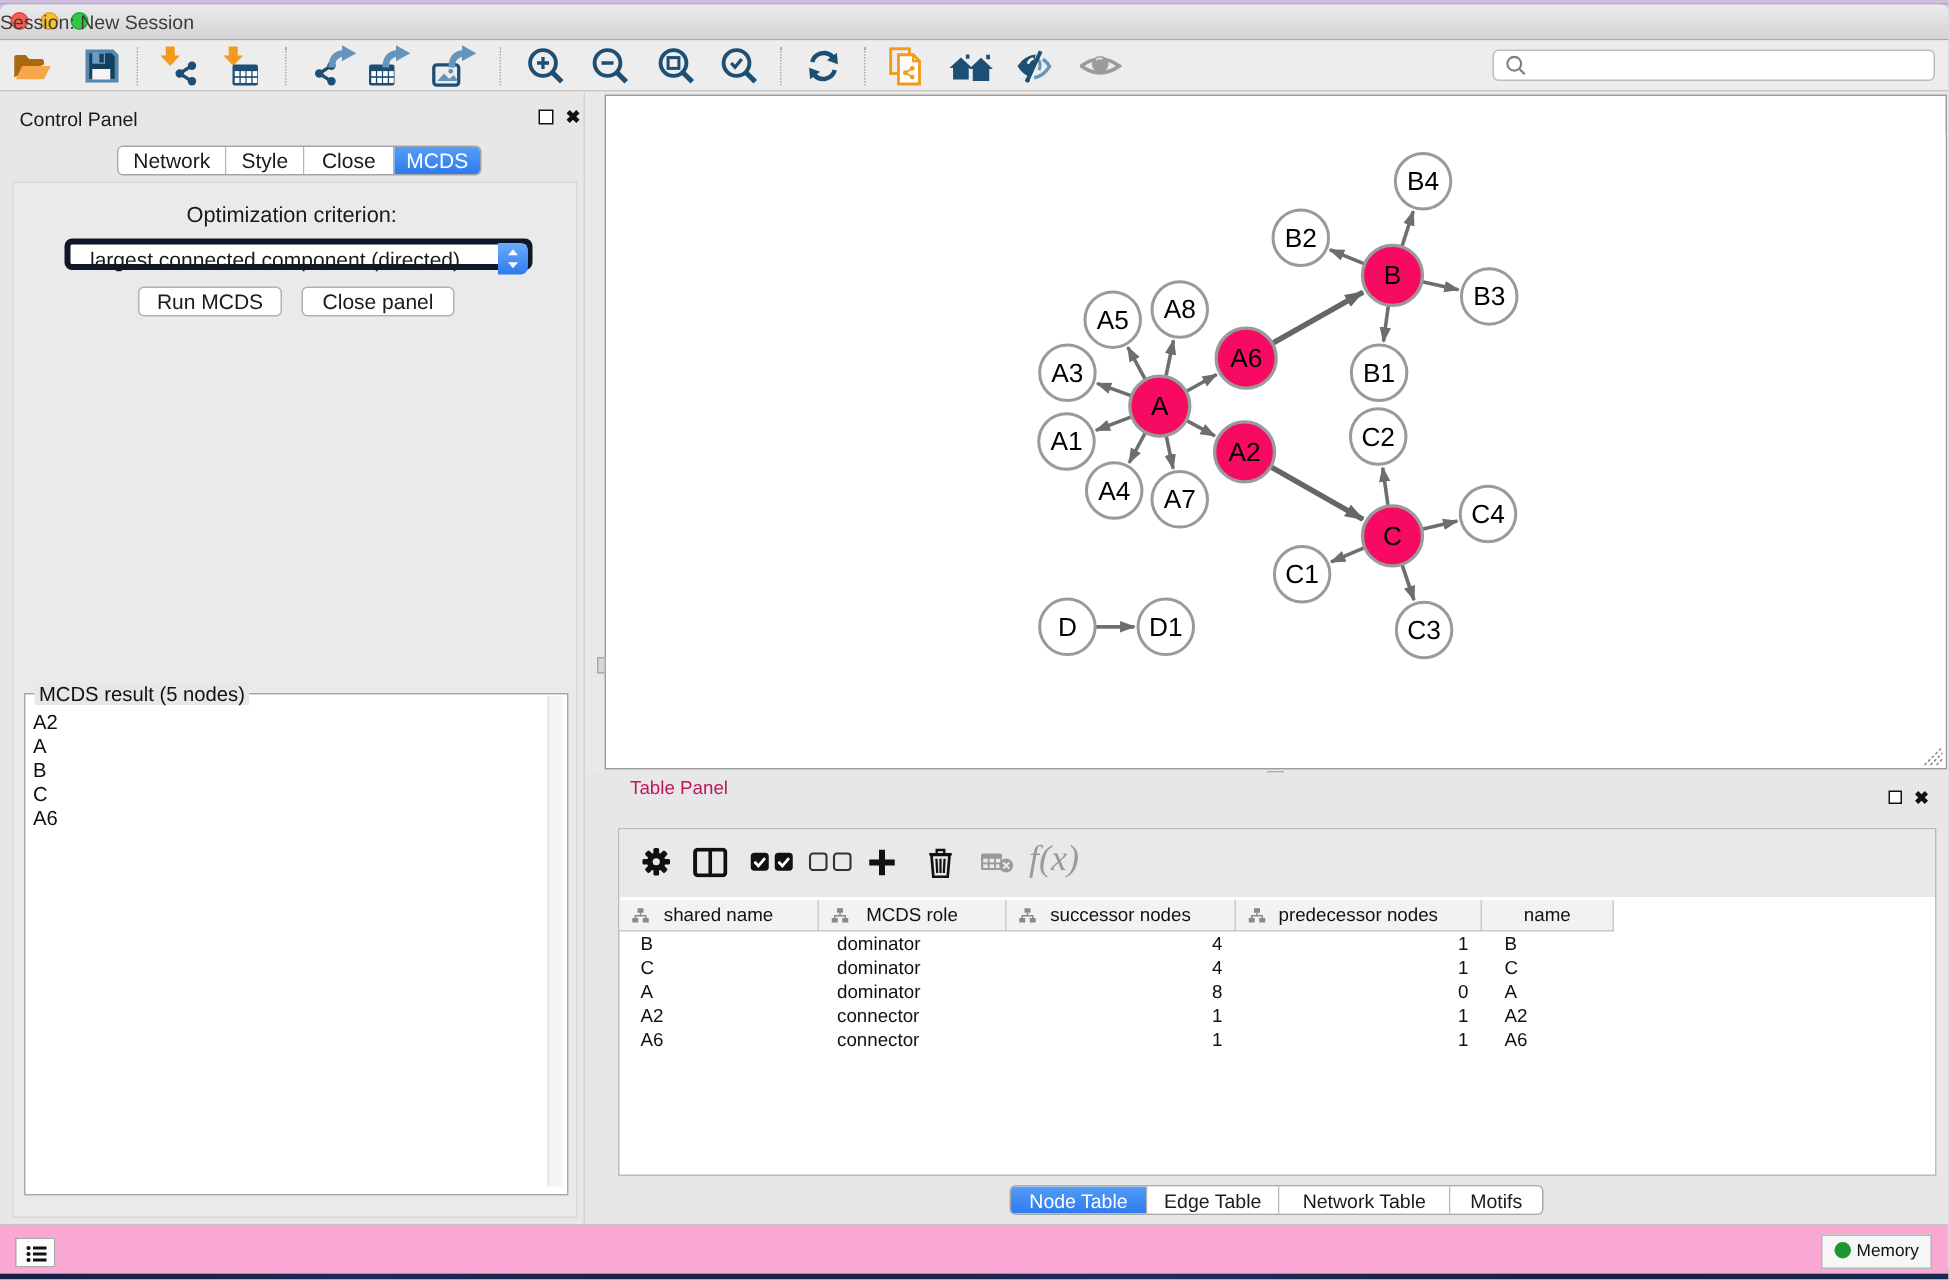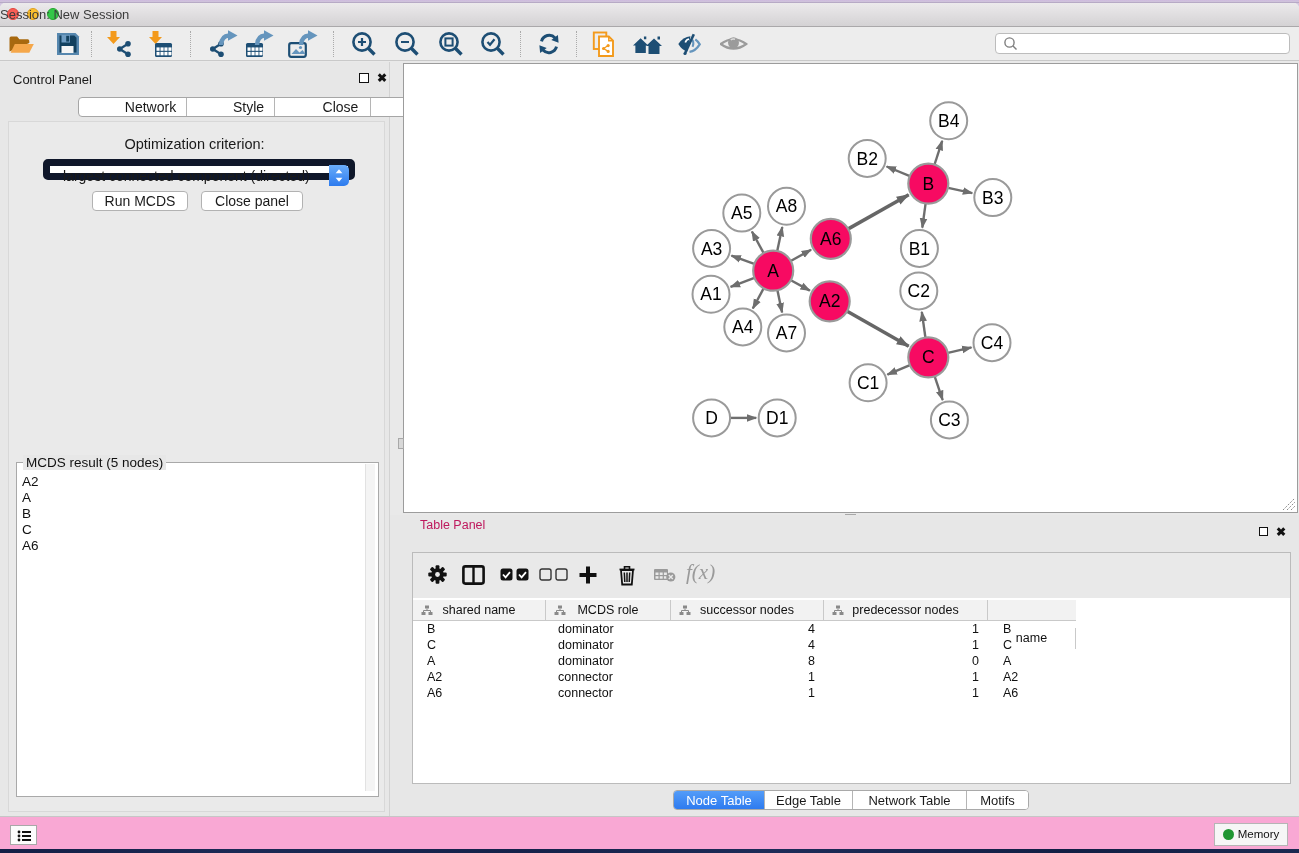--- a/index.html
+++ b/index.html
@@ -15,26 +15,26 @@
 #titlebar .ttext{position:absolute;top:0;left:0;width:100%;height:24px;line-height:24px;text-align:left;font-size:13px;color:#3c3c3c;}
 #toolbar{position:absolute;top:24px;left:0;width:100%;height:34px;background:#ededed;border-bottom:1px solid #c9c9c9;}
 .tsep{position:absolute;top:4px;height:26px;width:0;border-left:1px dotted #aaa;}
 .ticon{position:absolute;top:3px;}
 #searchbox{position:absolute;left:995px;top:6px;width:295px;height:21px;background:#fff;border:1px solid #bcbcbc;border-radius:4px;}
 #cpanel{position:absolute;top:59px;left:0;width:390px;height:756px;background:#e7e7e7;border-right:1px solid #d2d2d2;}
 #cpanel .ptitle{position:absolute;top:10px;left:13px;font-size:13px;color:#1a1a1a;}
 .wicon-sq{position:absolute;width:10px;height:10px;border:1.6px solid #111;background:#fff;}
 .wicon-x{position:absolute;font-size:12px;font-weight:bold;color:#111;line-height:10px;}
 #cptabs{position:absolute;top:35px;left:78px;height:20px;display:flex;border:1px solid #a6a6a6;border-radius:4px;overflow:hidden;background:#fff;}
-#cptabs .tab{height:100%;line-height:19px;text-align:center;font-size:14px;color:#1a1a1a;background:#fff;border-right:1px solid #b5b5b5;margin-left:36px;}
+#cptabs .tab{height:100%;line-height:19px;text-align:center;font-size:14px;color:#1a1a1a;background:#fff;border-right:1px solid #b5b5b5;}
 #cptabs .tab:last-child{border-right:none;}
 #cptabs .tab.sel{background:linear-gradient(#559df8,#2e7bef);color:#fff;}
 #cpbody{position:absolute;top:59px;left:8px;width:377px;height:691px;background:#eaeaea;border:1px solid #d8d8d8;}
 #optlabel{position:absolute;top:74px;left:0;width:100%;text-align:center;font-size:14.5px;color:#1a1a1a;}
-#dropdown{position:absolute;top:97px;left:43px;width:312px;height:21px;background:#fff;border:7px solid #0f172a;border-radius:5px;}
+#dropdown{position:absolute;top:97px;left:43px;width:312px;height:21px;background:#fff;border:4px solid #0f172a;border-radius:5px;}
 #dropdown .dtext{position:absolute;left:13px;top:0;height:21px;line-height:20px;font-size:14px;color:#1a1a1a;}
 #dropdown .stepper{position:absolute;right:-1px;top:-1px;width:20px;height:21px;background:linear-gradient(#6aadfa,#2d7bee);border-radius:0 5px 5px 0;}
 .btn{position:absolute;height:20px;background:#fff;border:1px solid #b2b2b2;border-radius:4px;text-align:center;font-size:14px;color:#1a1a1a;line-height:18px;}
 #fieldset{position:absolute;top:400px;left:16px;width:363px;height:335px;border:1px solid #a9a9a9;background:#fff;}
 #fieldset .legend{position:absolute;top:-8px;left:6px;background:#e7e7e7;padding:0 3px;font-size:13.5px;color:#111;}
 #fieldset .items{position:absolute;top:11px;left:5px;font-size:13.5px;color:#111;line-height:16px;}
 #fieldset .sbar{position:absolute;top:1px;right:3px;width:10px;height:327px;background:#f4f4f4;border-left:1px solid #e2e2e2;}
 #statusbar{position:absolute;top:813px;left:0;width:100%;height:33px;background:#f9a8d4;border-top:1px solid #c6c6c6;}
 #listbtn{position:absolute;top:8px;left:10px;width:27px;height:20px;background:#fcfcfc;border:1px solid #a8a8a8;}
 #membtn{position:absolute;top:6px;right:11px;width:74px;height:23px;background:#f6f6f6;border:1px solid #b5b5b5;font-size:11.5px;color:#111;line-height:21px;text-align:center;}
@@ -388,21 +388,21 @@
               <rect x="1.5" y="4.5" width="3" height="2.5" fill="#e9e9e9"></rect>
               <rect x="5.7" y="4.5" width="3" height="2.5" fill="#e9e9e9"></rect>
               <rect x="9.9" y="4.5" width="3" height="2.5" fill="#e9e9e9"></rect>
               <rect x="1.5" y="8.2" width="3" height="2.5" fill="#e9e9e9"></rect>
               <rect x="5.7" y="8.2" width="3" height="2.5" fill="#e9e9e9"></rect>
               <rect x="9.9" y="8.2" width="3" height="2.5" fill="#e9e9e9"></rect>
               <circle cx="16.8" cy="9" r="4.6"></circle>
             </g>
             <path d="M14.8,7 l4,4 M18.8,7 l-4,4" stroke="#e9e9e9" stroke-width="1.4"></path>
           </svg>
-          <div style="position:absolute;left:273px;top:7px;font-family:'Liberation Serif',serif;font-style:italic;font-size:21px;color:#9a9a9a;">f(x)</div>
+          <div style="position:absolute;left:273px;top:7px;font-family:'Liberation Serif',serif;font-style:italic;font-size:24px;color:#9a9a9a;">f(x)</div>
         </div>
         <div id="thead">
           <div class="col" style="left:0px;width:133px;"><span style="position:absolute;left:8px;top:5px;">
               <svg class="treeicon" width="12" height="11" viewBox="0 0 12 11">
                 <g fill="#8a8a8a">
                   <rect x="4" y="0.5" width="4" height="3"></rect>
                   <rect x="0.5" y="7" width="4" height="3"></rect>
                   <rect x="7.5" y="7" width="4" height="3"></rect>
                   <path d="M6,3.5 v2 M2.5,7 v-1.5 h7 v1.5" stroke="#8a8a8a" stroke-width="1" fill="none"></path>
                 </g>
@@ -431,21 +431,21 @@
           <div class="col" style="left:411px;width:164px;"><span style="position:absolute;left:8px;top:5px;">
               <svg class="treeicon" width="12" height="11" viewBox="0 0 12 11">
                 <g fill="#8a8a8a">
                   <rect x="4" y="0.5" width="4" height="3"></rect>
                   <rect x="0.5" y="7" width="4" height="3"></rect>
                   <rect x="7.5" y="7" width="4" height="3"></rect>
                   <path d="M6,3.5 v2 M2.5,7 v-1.5 h7 v1.5" stroke="#8a8a8a" stroke-width="1" fill="none"></path>
                 </g>
               </svg>
             </span>predecessor nodes</div>
-          <div class="col" style="left:575px;width:88px;margin-top:28px;">name</div>
+          <div class="col" style="left:575px;width:88px;">name</div>
         </div>
         <div id="trows">
           <div class="cell" style="left:14px;top:0px;">B</div>
           <div class="cell" style="left:145px;top:0px;">dominator</div>
           <div class="cell" style="left:258px;top:0px;width:144px;text-align:right;">4</div>
           <div class="cell" style="left:411px;top:0px;width:155px;text-align:right;">1</div>
           <div class="cell" style="left:590px;top:0px;">B</div>
           <div class="cell" style="left:14px;top:16px;">C</div>
           <div class="cell" style="left:145px;top:16px;">dominator</div>
           <div class="cell" style="left:258px;top:16px;width:144px;text-align:right;">4</div>

